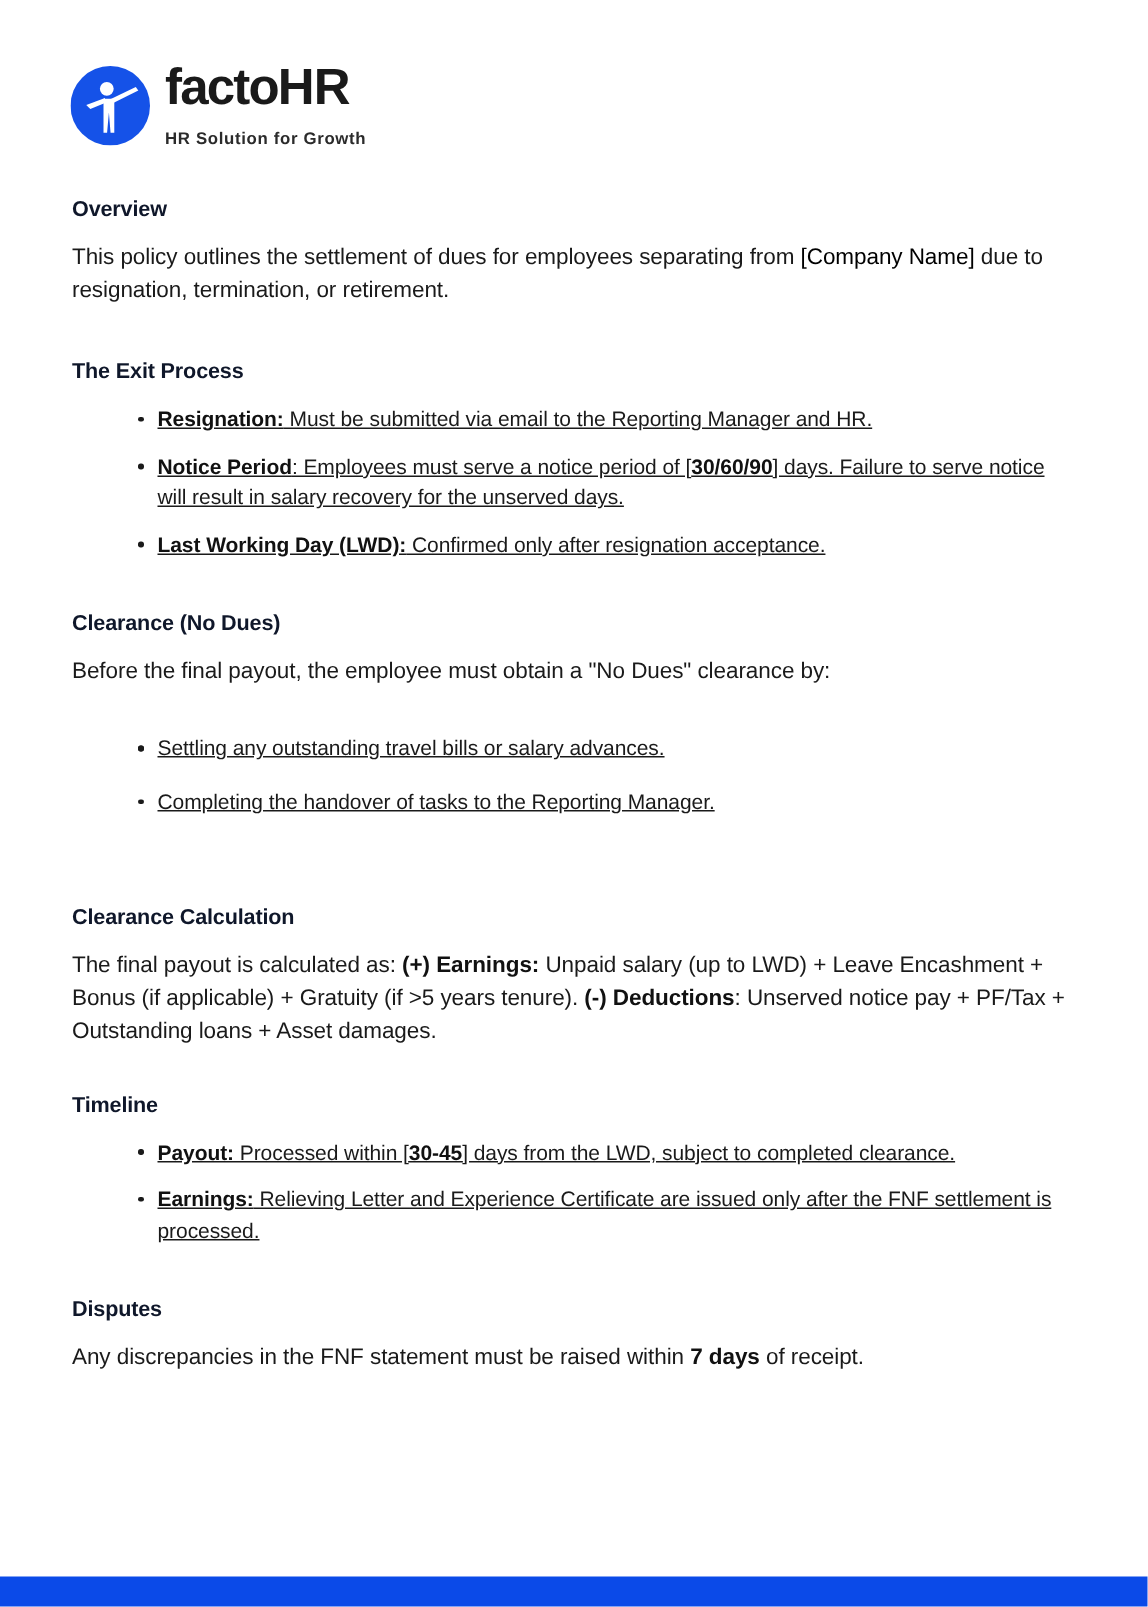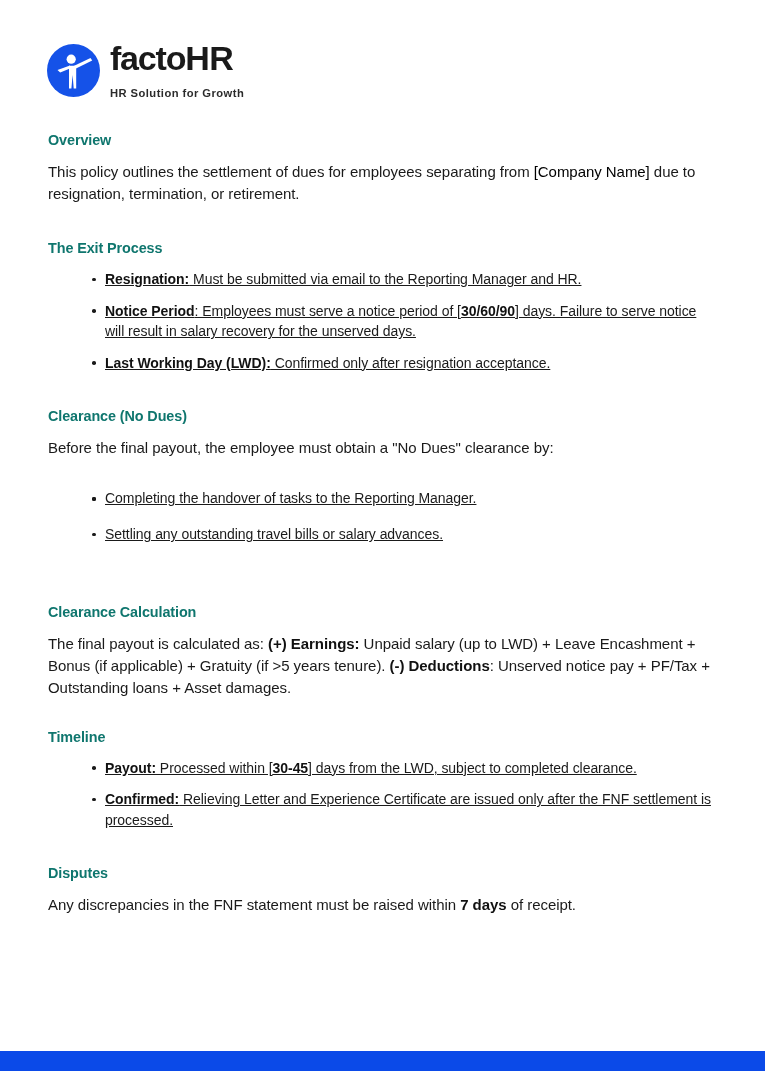--- a/index.html
+++ b/index.html
@@ -65,21 +65,21 @@
   .content {
     position: absolute;
     left: 48px;
     top: 132px;
     width: 670px;
   }
 
   h2.section-heading {
     font-size: 14.4px;
     font-weight: bold;
-    color: #0f766e;
+    color: #0f172a;
     margin: 0;
     padding: 0;
     letter-spacing: -0.1px;
   }
 
   p.body-text {
     font-size: 15px;
     line-height: 1.47;
     color: #1a1a1a;
     margin: 0;
@@ -190,26 +190,26 @@
       <h2 class="section-heading">Clearance (No Dues)</h2>
       <div class="gap-after-heading"></div>
       <p class="body-text">Before the final payout, the employee must obtain a "No Dues" clearance by:</p>
       <div style="height:14px"></div>
       <ul class="bullets plain">
         <li>
           <span class="dot"></span>
         </li>
         <li>
           <span class="dot"></span>
+          <span>Settling any outstanding travel bills or salary advances.</span>
+        </li>
+        <li>
+          <span class="dot"></span>
           <span>Completing the handover of tasks to the Reporting Manager.</span>
         </li>
-        <li>
-          <span class="dot"></span>
-          <span>Settling any outstanding travel bills or salary advances.</span>
-        </li>
       </ul>
     </div>
 
     <div class="gap-section-lg"></div>
 
     <div class="section">
       <h2 class="section-heading">Clearance Calculation</h2>
       <div class="gap-after-heading"></div>
       <p class="body-text"><span>The final payout is calculated as: </span><b>(+) Earnings:</b><span> Unpaid salary (up to LWD) + Leave Encashment + Bonus (if applicable) + Gratuity (if &gt;5 years tenure). </span><b>(-) Deductions</b><span>: Unserved notice pay + PF/Tax + Outstanding loans + Asset damages.</span></p>
     </div>
@@ -219,21 +219,21 @@
     <div class="section">
       <h2 class="section-heading">Timeline</h2>
       <div class="gap-after-heading"></div>
       <ul class="bullets">
         <li>
           <span class="dot"></span>
           <b>Payout:</b><span> Processed within [</span><b>30-45</b><span>] days from the LWD, subject to completed clearance.</span>
         </li>
         <li>
           <span class="dot"></span>
-          <b>Confirmed:</b><span> Relieving Letter and Experience Certificate are issued only after the FNF settlement is processed.</span>
+          <b>Earnings:</b><span> Relieving Letter and Experience Certificate are issued only after the FNF settlement is processed.</span>
         </li>
       </ul>
     </div>
 
     <div class="gap-section"></div>
 
     <div class="section">
       <h2 class="section-heading">Disputes</h2>
       <div class="gap-after-heading"></div>
       <p class="body-text"><span>Any discrepancies in the FNF statement must be raised within </span><b>7 days</b><span> of receipt.</span></p>

